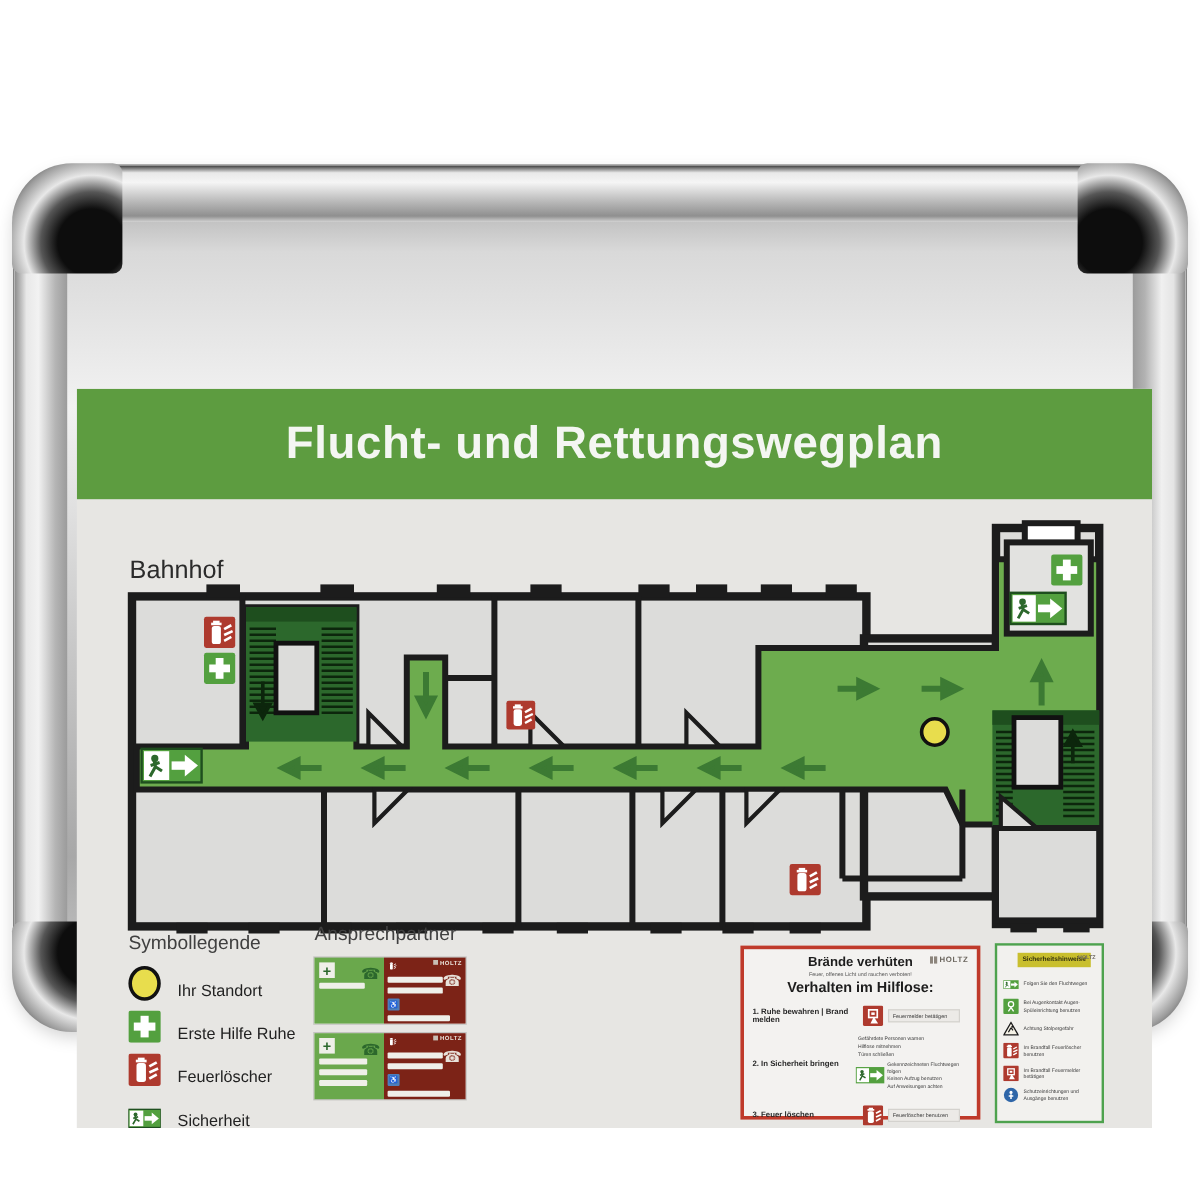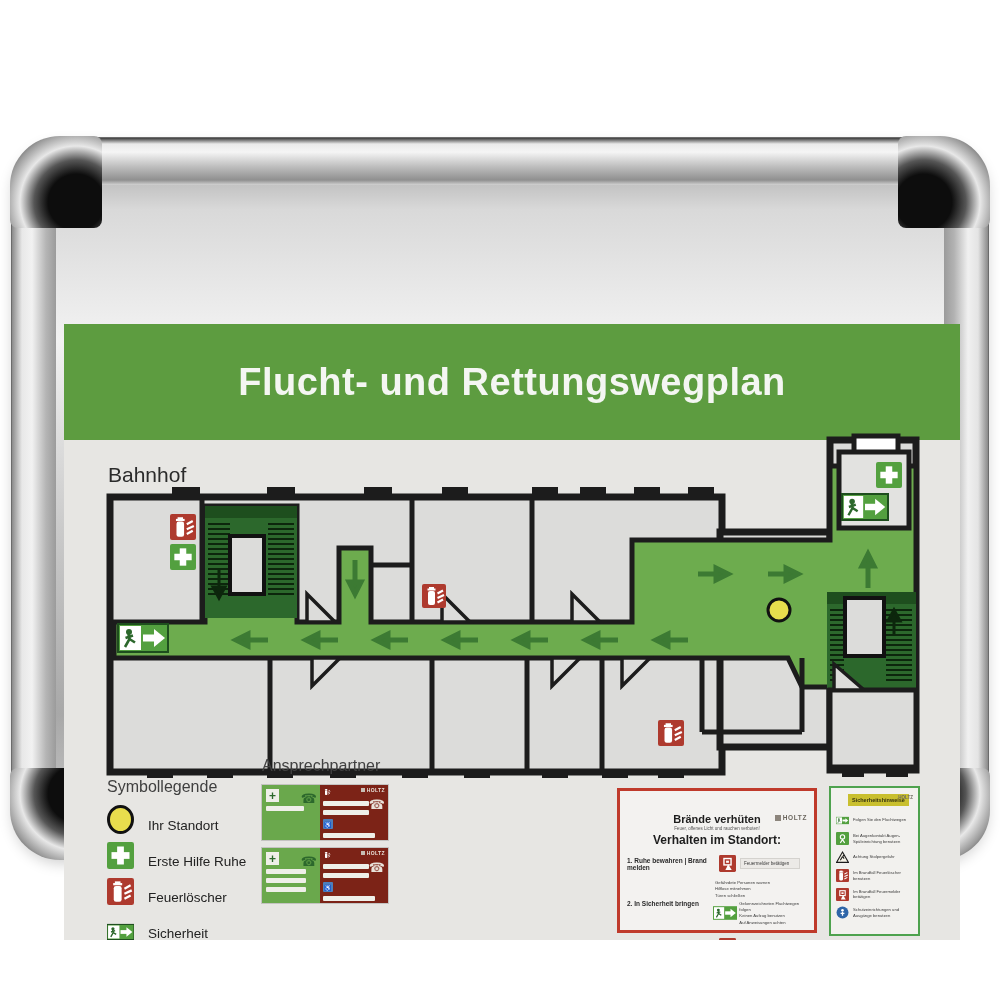--- a/index.html
+++ b/index.html
@@ -16,50 +16,50 @@
       linear-gradient(90deg,#8a8a8a 0,#e8e8e8 10px,#f2f2f2 20px,#b5b5b5 34px,#9b9b9b 44px) left/44px 100% no-repeat,
       linear-gradient(-90deg,#8a8a8a 0,#e4e4e4 10px,#f0f0f0 20px,#b2b2b2 34px,#9b9b9b 44px) right/44px 100% no-repeat;}
   .corner{position:absolute;width:92px;height:92px;}
   .corner.tl{left:-2px;top:-2px;border-radius:50px 8px 8px 8px;background:radial-gradient(circle at 72% 72%,#0d0d0d 0 30%,#565656 45%,#e8e8e8 60%,#9c9c9c 75%,#2b2b2b 92%);}
   .corner.tr{right:-2px;top:-2px;border-radius:8px 50px 8px 8px;background:radial-gradient(circle at 28% 72%,#0d0d0d 0 30%,#565656 45%,#e8e8e8 60%,#9c9c9c 75%,#2b2b2b 92%);}
   .corner.bl{left:-2px;bottom:-2px;border-radius:8px 8px 8px 50px;background:radial-gradient(circle at 72% 28%,#0d0d0d 0 30%,#565656 45%,#e8e8e8 60%,#9c9c9c 75%,#2b2b2b 92%);}
   .corner.br{right:-2px;bottom:-2px;border-radius:8px 8px 50px 8px;background:radial-gradient(circle at 28% 28%,#0d0d0d 0 30%,#565656 45%,#e8e8e8 60%,#9c9c9c 75%,#2b2b2b 92%);}
 
   
   .board{position:absolute;left:52px;top:186px;width:896px;height:616px;background:#e7e6e3;overflow:hidden;}
-  .header-band{position:absolute;left:0;top:0;width:896px;height:116px;background:#5d9c40;display:flex;align-items:center;justify-content:center;}
+  .header-band{position:absolute;left:0;top:0;width:896px;height:92px;background:#5d9c40;display:flex;align-items:center;justify-content:center;}
   .header-band h1{margin:0;color:#f4f6f2;font-size:38px;font-weight:bold;letter-spacing:.5px;}
 
   .plan-wrap{position:absolute;left:38px;top:108px;width:820px;height:346px;}
 
   
   .legend{position:absolute;left:43px;top:454px;}
   .legend h2,.contacts h2{margin:0 0 10px 0;font-size:16px;font-weight:normal;color:#404040;}
   .legend-item{display:flex;align-items:flex-end;margin-bottom:9px;height:27px;}
   .legend-item .ic{width:27px;height:27px;flex:0 0 27px;margin-right:14px;}
   .legend-item .lbl{font-size:13.5px;color:#222;}
   .dot{width:23px;height:23px;border-radius:50%;background:#e8dd4d;border:3px solid #111;}
 
   
-  .contacts{position:absolute;left:198px;top:433px;}
+  .contacts{position:absolute;left:198px;top:446px;}
   .card{width:126px;height:55px;display:flex;margin-bottom:8px;box-shadow:0 0 0 1px rgba(0,0,0,.15);}
   .card .green{width:58px;background:#6aa84c;position:relative;padding:4px;box-sizing:border-box;}
   .card .red{width:68px;background:#7c2317;position:relative;padding:3px;box-sizing:border-box;}
   .bar{background:#efefe9;height:5px;border-radius:1px;margin-top:4px;}
   .plusbox{width:13px;height:13px;background:#efefe9;display:flex;align-items:center;justify-content:center;}
   .plusbox span{color:#2c682c;font-weight:bold;font-size:12px;line-height:1;}
   .phone{position:absolute;right:3px;top:6px;color:#2c682c;font-size:13px;}
   .card .red .phone{color:#e8e2da;top:12px;}
   .brandtag{position:absolute;right:3px;top:2px;font-size:5px;font-weight:bold;color:#e8e2da;letter-spacing:.4px;}
   .brandtag::before{content:"";display:inline-block;width:4px;height:4px;background:#c8beb4;margin-right:2px;}
   .chip{width:10px;height:10px;background:#4d7ebc;margin-top:4px;border-radius:1px;display:flex;align-items:center;justify-content:center;color:#fff;font-size:6px;}
   .micoext{position:absolute;left:3px;top:2px;width:8px;height:10px;}
 
   
-  .fire-panel{position:absolute;left:553px;top:464px;width:200px;height:145px;background:#f3f2f0;border:3px solid #bf3a2b;box-sizing:border-box;padding:22px 7px;}
+  .fire-panel{position:absolute;left:553px;top:464px;width:200px;height:145px;background:#f3f2f0;border:3px solid #bf3a2b;box-sizing:border-box;padding:5px 7px;}
   .fire-panel .fp-head{text-align:center;position:relative;}
   .fire-panel .fp-title{font-size:11px;font-weight:bold;color:#1d1d1d;}
   .fire-panel .fp-sub{font-size:4.5px;color:#555;margin-top:1px;}
   .fire-panel .fp-heading{font-size:12px;font-weight:bold;color:#1d1d1d;margin-top:2px;}
   .fp-brand{position:absolute;right:0;top:1px;font-size:6.5px;font-weight:bold;color:#6c675f;letter-spacing:.6px;}
   .fp-brand::before{content:"";display:inline-block;width:6px;height:6px;background:linear-gradient(90deg,#8c857c 45%,#f3f2f0 45% 55%,#8c857c 55%);margin-right:2px;vertical-align:-1px;}
   .fp-row{display:flex;align-items:center;margin-top:8px;}
   .fp-row .fp-label{width:92px;font-size:6.5px;font-weight:bold;color:#2a2a2a;}
   .fp-ic{width:17px;height:17px;flex:0 0 17px;margin-right:4px;}
   .fp-note{font-size:4.5px;color:#3a3a3a;background:#eceae7;border:1px solid #d4d2ce;padding:2px 3px;min-width:52px;}
@@ -350,21 +350,21 @@
           <span class="phone">☎</span>
         </div>
       </div>
     </div>
 
     <div class="fire-panel">
       <div class="fp-head">
         <div class="fp-title">Brände verhüten</div>
         <span class="fp-brand">HOLTZ</span>
         <div class="fp-sub">Feuer, offenes Licht und rauchen verboten!</div>
-        <div class="fp-heading">Verhalten im Standort:</div>
+        <div class="fp-heading">Verhalten im Hilflose:</div>
       </div>
       <div class="fp-row">
         <div class="fp-label">1. Ruhe bewahren | Brand melden</div>
         <svg class="fp-ic" viewBox="0 0 24 24">
           <rect width="24" height="24" rx="2" fill="#ae3a2e"></rect>
           <rect x="7" y="5" width="10" height="9" fill="none" stroke="#fff" stroke-width="2"></rect>
           <rect x="10" y="8" width="4" height="3" fill="#fff"></rect>
           <polygon points="9,21 13,13 18,21" fill="#fff"></polygon>
         </svg>
         <div class="fp-note">Feuermelder betätigen</div>

